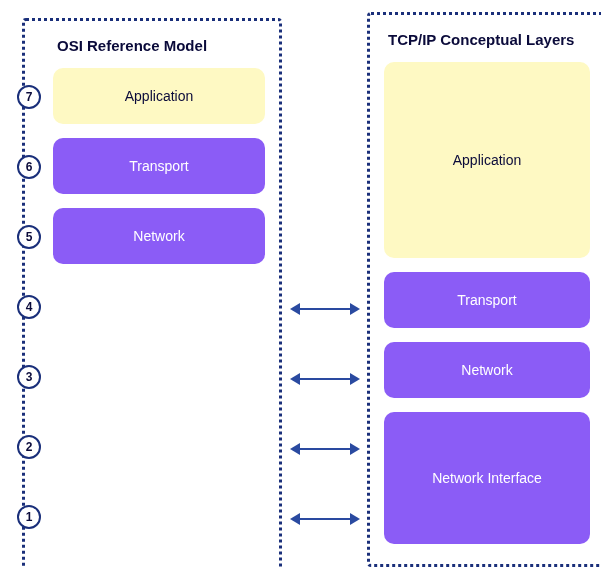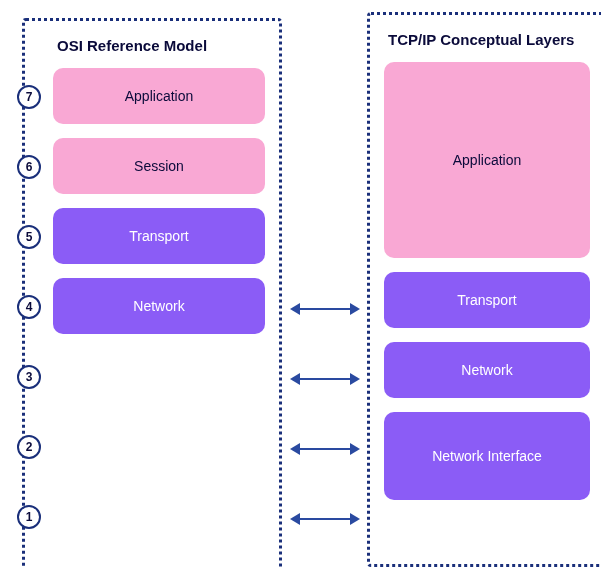--- a/index.html
+++ b/index.html
@@ -29,24 +29,24 @@
   .layer {
     border-radius: 10px;
     display: flex;
     align-items: center;
     justify-content: center;
     font-size: 14px;
     font-weight: 500;
     margin-bottom: 14px;
     height: 56px;
   }
-  .layer.light { background: #f9a8d4; color: #0a0a3a; }
+  .layer.light { background: #fef9c3; color: #0a0a3a; }
   .layer.dark  { background: #8b5cf6; color: #ffffff; }
   .layer.tall  { height: 196px; }
-  .layer.tall2 { height: 88px; }
+  .layer.tall2 { height: 132px; }
   .left-inner { margin-left: 18px; }
   .num-badge {
     position: absolute;
     left: -12px;
     width: 24px;
     height: 24px;
     border-radius: 50%;
     background: #ffffff;
     border: 2px solid #1a2f7a;
     display: flex;
@@ -77,21 +77,20 @@
 
 <div class="stack stack-left">
   <div class="stack-title">OSI Reference Model</div>
 
   <div class="num-badge" style="top:60px">7</div>
   <div class="layer light left-inner">Application</div>
 
   <div class="num-badge" style="top:130px">6</div>
 
   <div class="num-badge" style="top:200px">5</div>
-  <div class="layer light left-inner">Session</div>
 
   <div class="num-badge" style="top:270px">4</div>
   <div class="layer dark left-inner">Transport</div>
 
   <div class="num-badge" style="top:340px">3</div>
   <div class="layer dark left-inner">Network</div>
 
   <div class="num-badge" style="top:410px">2</div>
 
   <div class="num-badge" style="top:480px">1</div>

